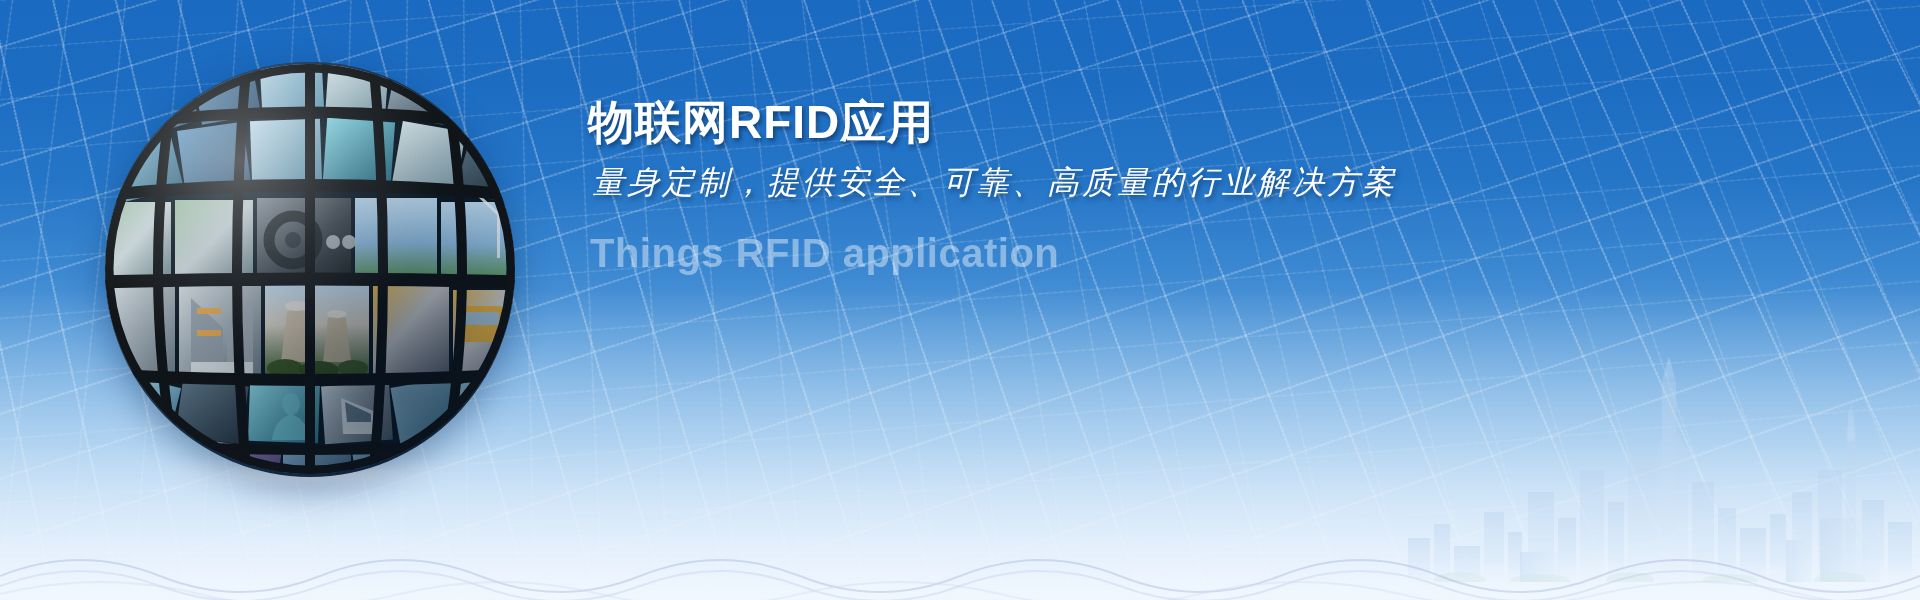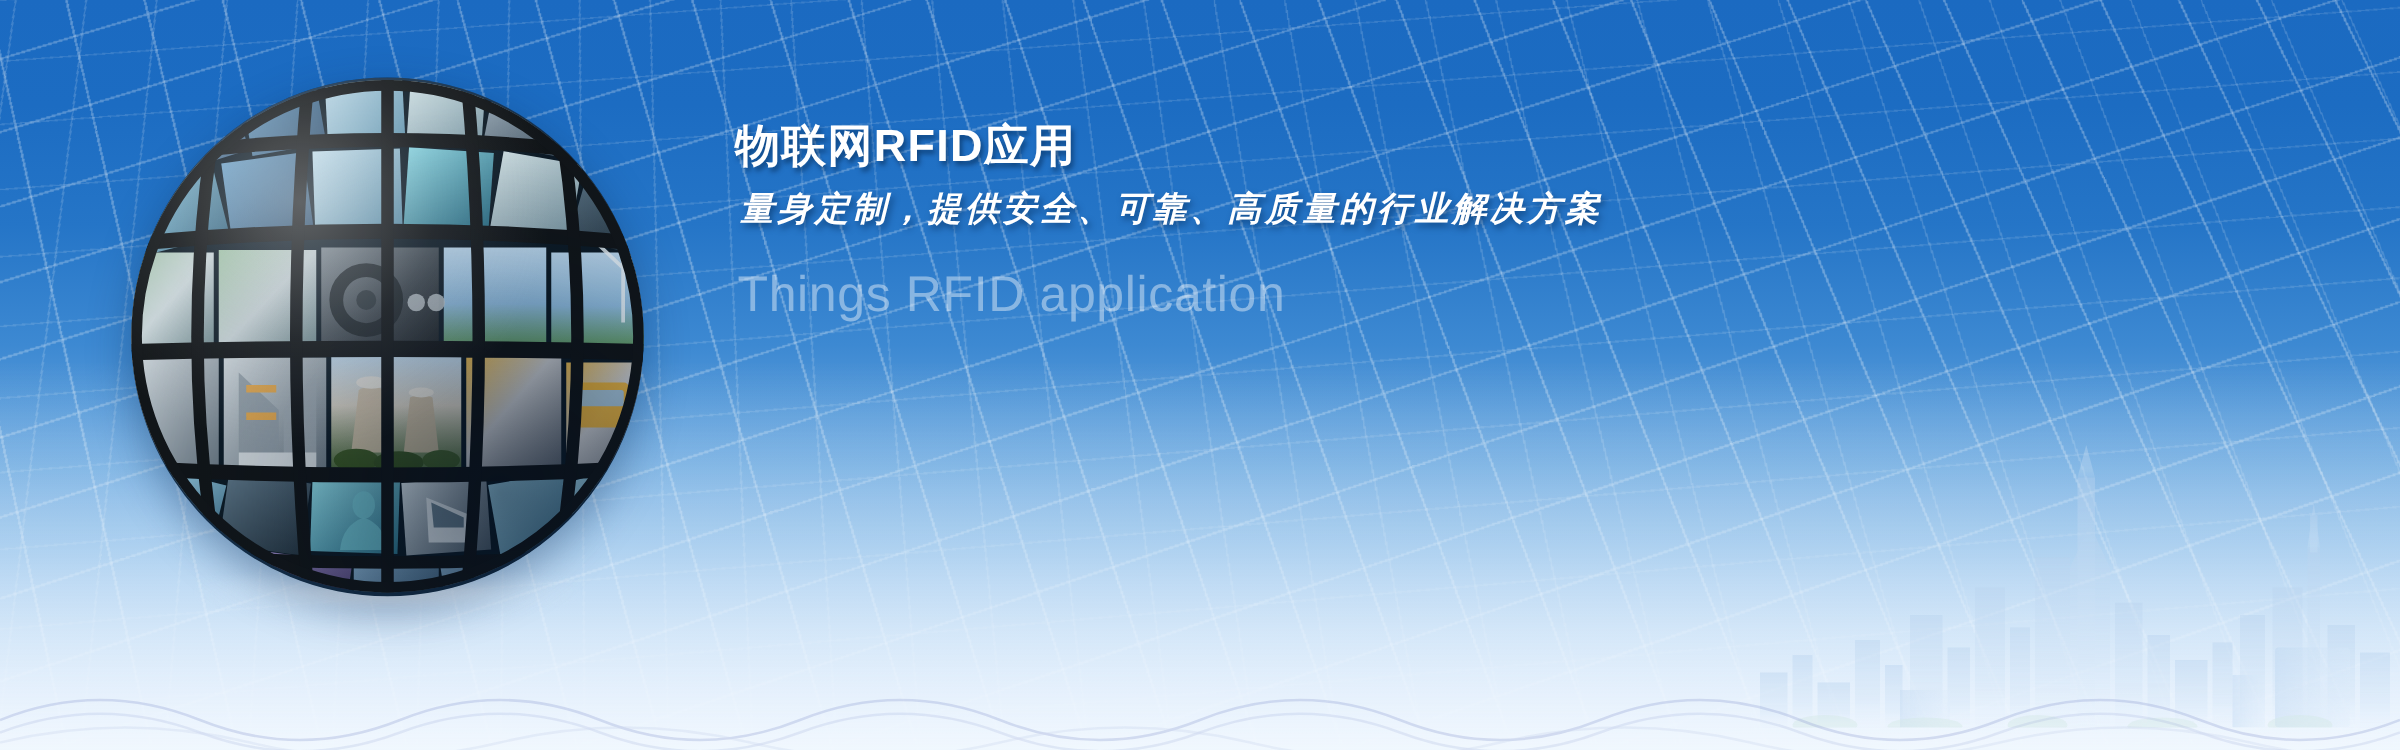--- a/index.html
+++ b/index.html
@@ -115,44 +115,44 @@
   }
 
   
   .copy{
     position:absolute;
     left:588px; top:96px;
     width:1180px;
   }
   .title-cn{
     margin:0;
-    font-size:36px;
+    font-size:46px;
     font-weight:700;
     letter-spacing:1px;
     color:#ffffff;
     line-height:1.15;
     text-shadow:2px 3px 4px rgba(0,32,70,.55);
     white-space:nowrap;
   }
   .subtitle-cn{
     margin:14px 0 0 4px;
-    font-size:27px;
-    font-weight:700;
+    font-size:32px;
+    font-weight:400;
     font-style:italic;
     letter-spacing:3px;
     color:#ffffff;
     line-height:1.2;
     text-shadow:2px 3px 5px rgba(0,36,78,.55);
     white-space:nowrap;
     font-family:"Liberation Sans","DejaVu Sans",sans-serif;
   }
   .title-en{
     margin:30px 0 0 2px;
     font-size:40px;
-    font-weight:400;
+    font-weight:700;
     color:rgba(255,255,255,.42);
     line-height:1.1;
     letter-spacing:.5px;
     white-space:nowrap;
   }
   .subtitle-en{
     margin:10px 0 0 4px;
     font-family:"Liberation Serif","DejaVu Serif",serif;
     font-size:27px;
     font-weight:400;

